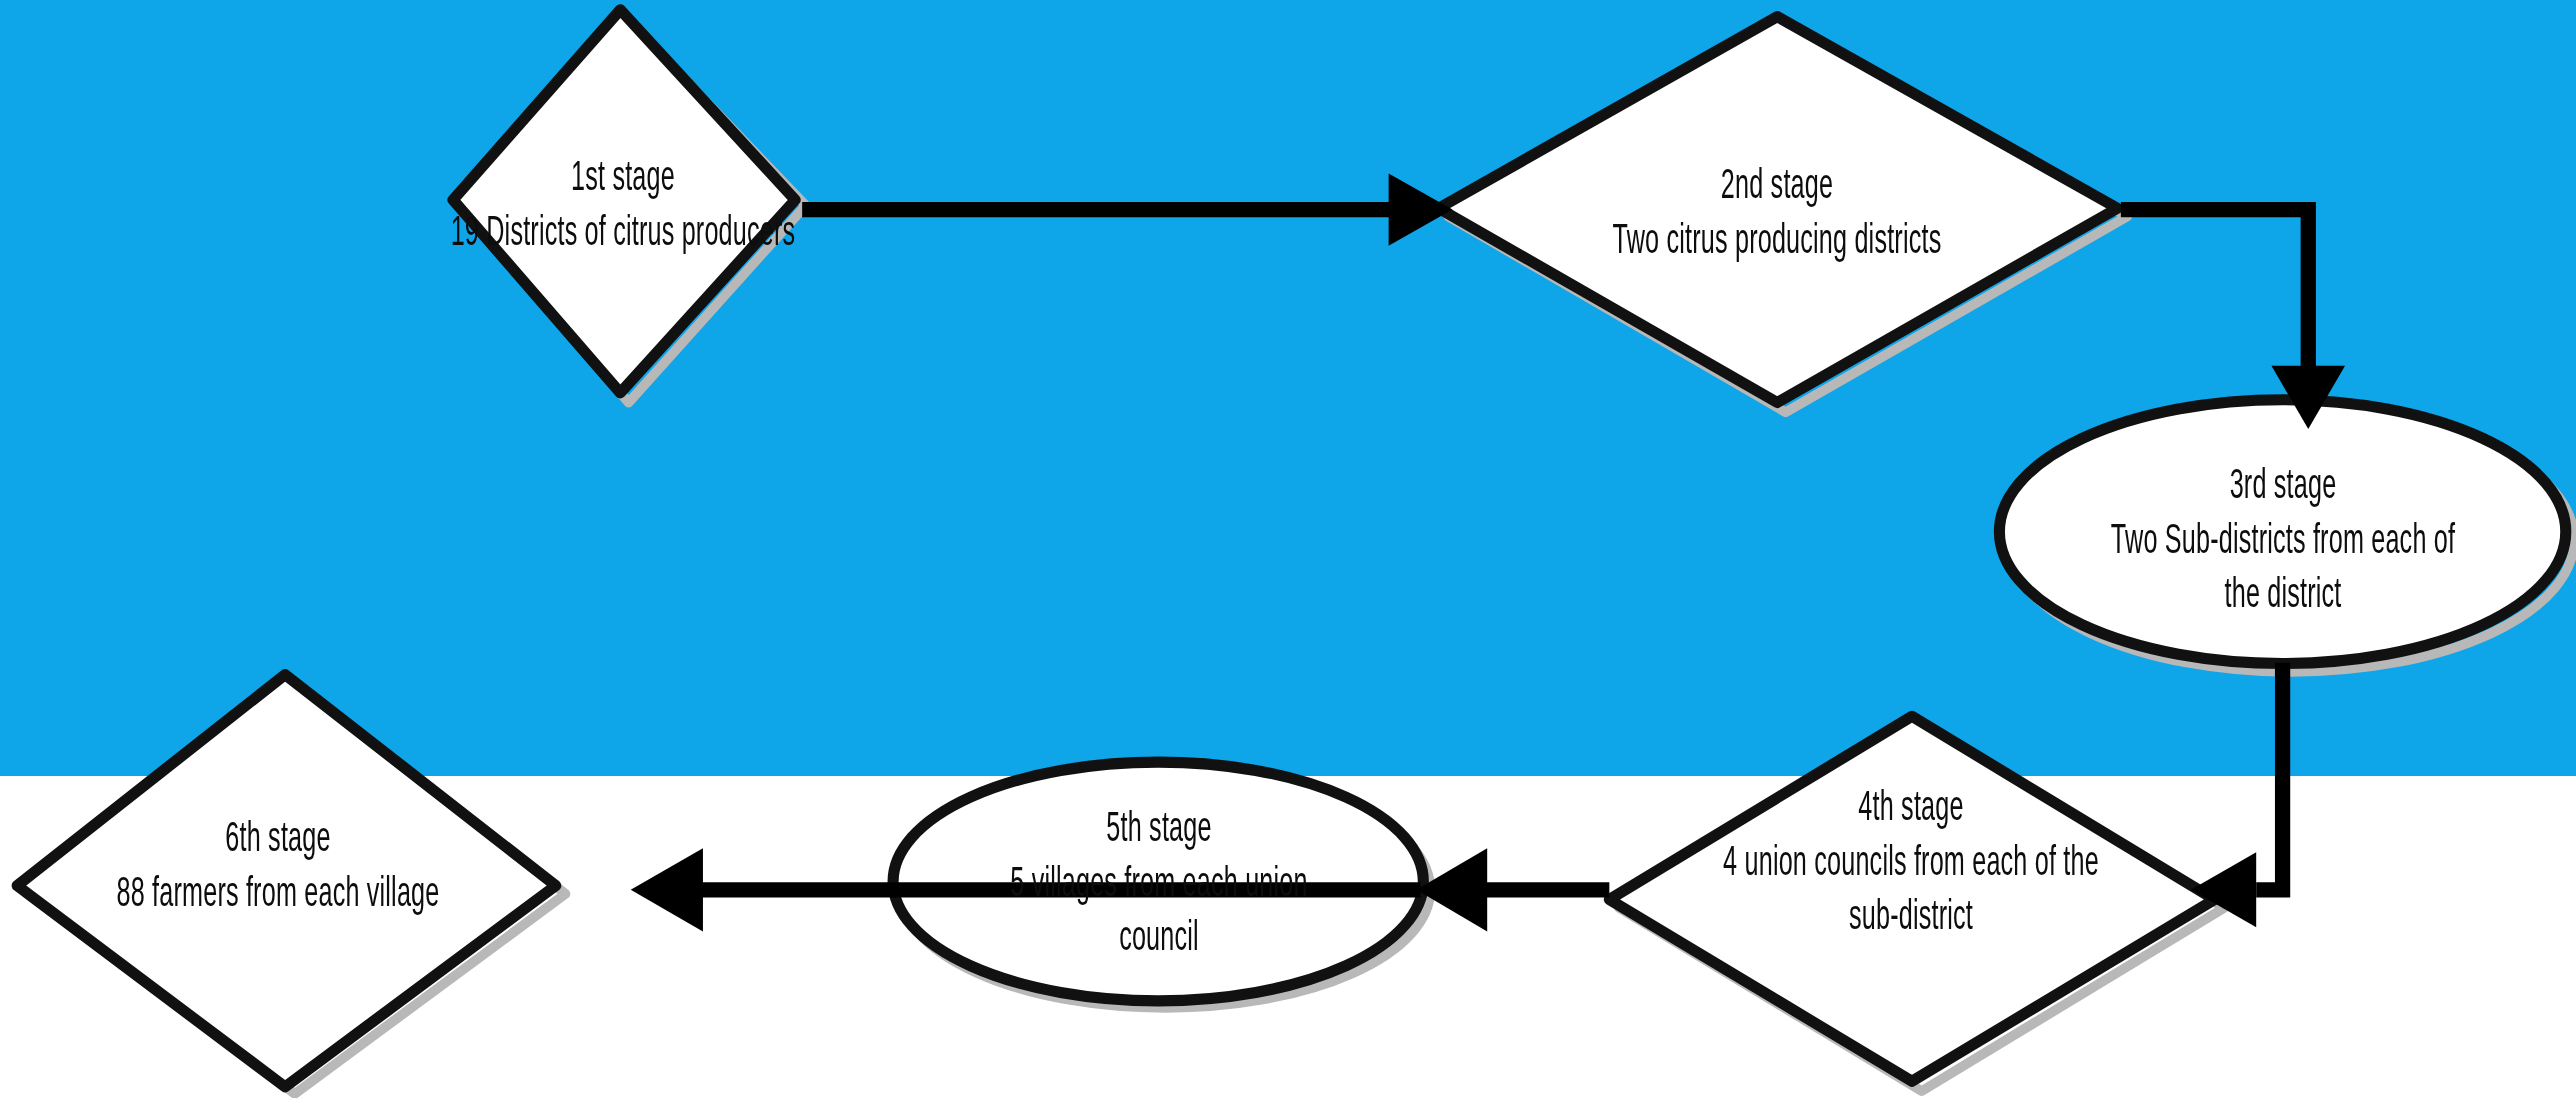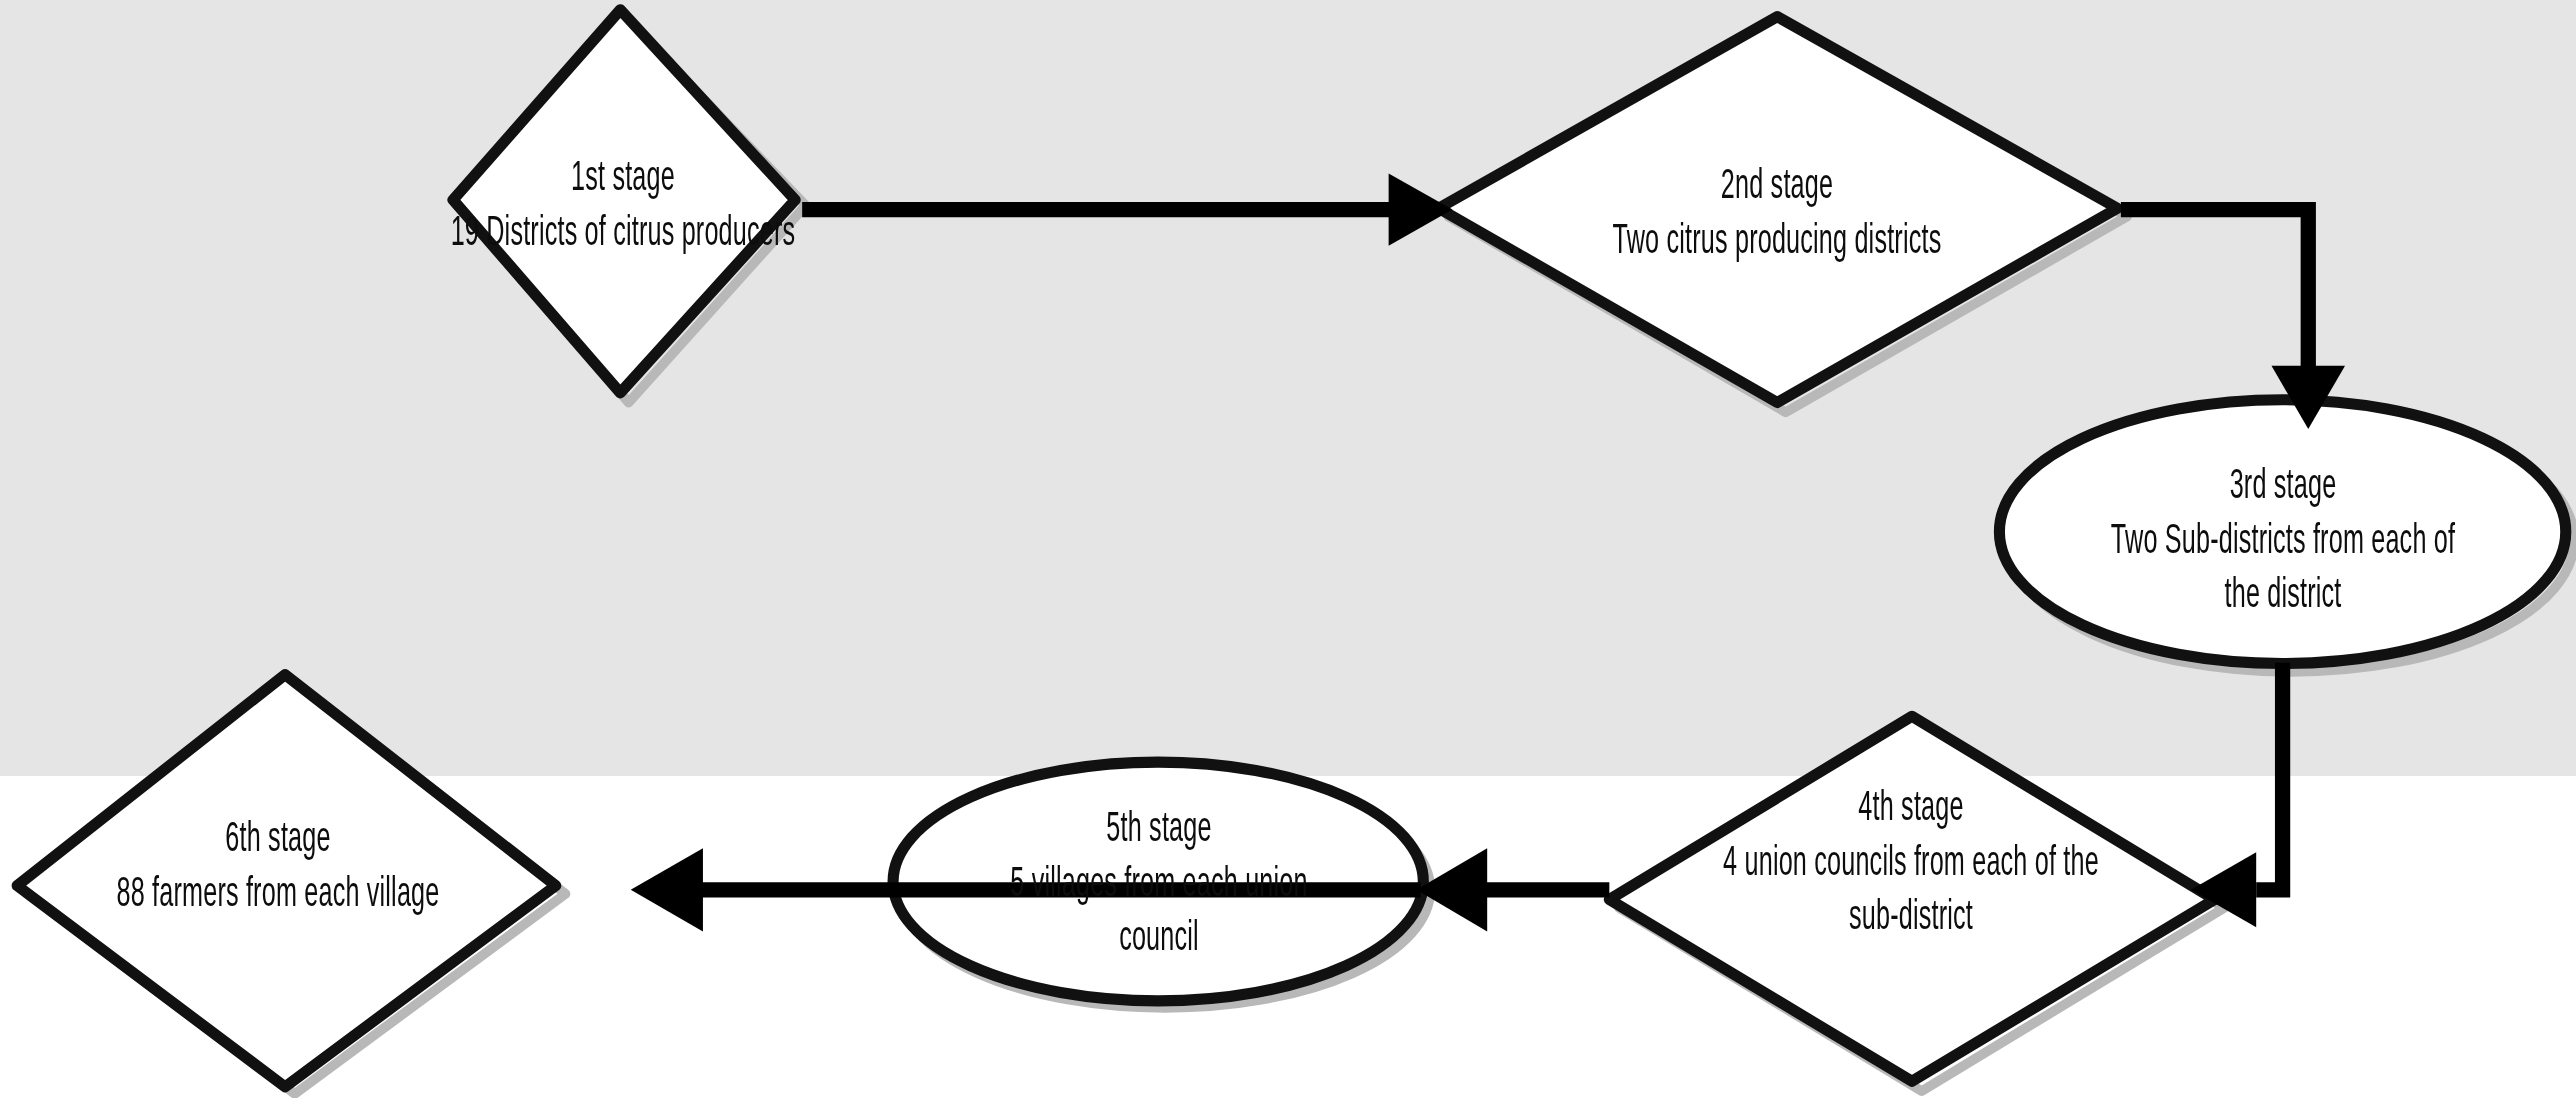--- a/index.html
+++ b/index.html
@@ -2,21 +2,21 @@
 <html style="font-size:11px"><head>
 <meta charset="utf-8">
 <title>Multistage sampling flow chart</title>
 <style>
   html,body{margin:0;padding:0;background:#ffffff;}
   body{
     font-family:"Liberation Sans","DejaVu Sans",sans-serif;
     width:2576px;height:1098px;
     overflow:hidden;
   }
-  #canvas{position:relative;width:2576px;height:776px;background:#e5e5e5;}
+  #canvas{position:relative;width:2576px;height:776px;background:#0ea5e9;}
   #canvas svg{position:absolute;left:0;top:0;width:2576px;height:1098px;}
 
   
   .node-label{
     position:absolute;
     text-align:center;
     color:#0d0d0d;
     font-weight:400;
     line-height:1.30;
     font-stretch:condensed;

